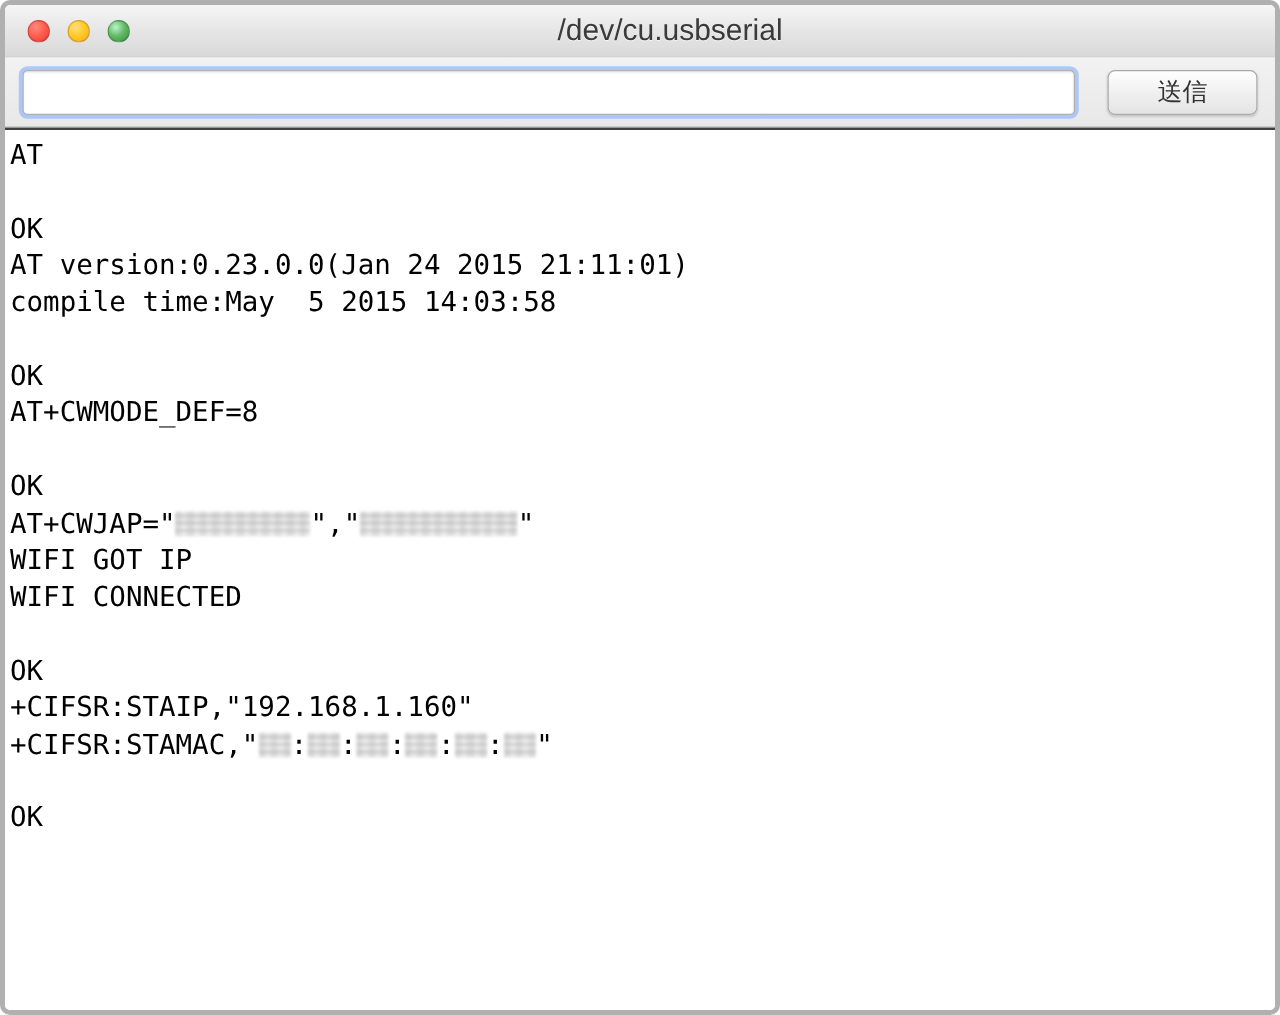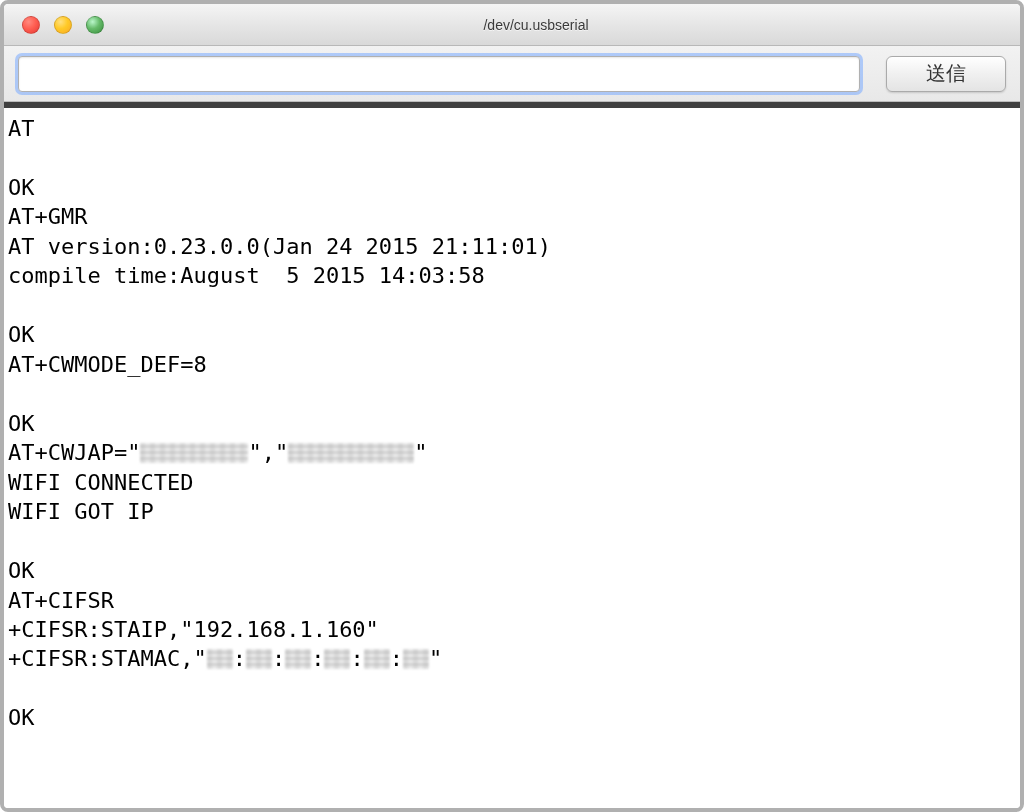--- a/index.html
+++ b/index.html
@@ -50,21 +50,21 @@
     }
     .traffic-zoom {
       background: radial-gradient(circle at 35% 30%, #b9f6ca, #66bb6a 45%, #388e3c 100%);
     }
 
     .window-title {
       position: absolute;
       left: 0;
       right: 0;
       text-align: center;
-      font-size: 14px;
+      font-size: 24px;
       color: #3a3a3a;
       text-shadow: 0 1px 0 rgba(255,255,255,0.6);
       pointer-events: none;
       font-weight: 400;
       margin-left: 48px;
     }
 
     .toolbar {
       height: 56px;
       background: linear-gradient(to bottom, #f2f2f2, #e8e8e8);
@@ -102,21 +102,21 @@
 
     .terminal-area {
       background: #ffffff;
       padding: 6px 4px;
       font-family: "Menlo", "Monaco", "Consolas", monospace;
       font-size: 22px;
       color: #000000;
       line-height: 1.34;
       overflow-y: auto;
       height: calc(100% - 42px - 56px);
-      border-top: 6px solid #404040;
+      border-top: 2px solid #404040;
     }
 
     .terminal-line {
       white-space: pre;
       display: flex;
       align-items: center;
     }
 
     .terminal-line:empty::after {
       content: "\00a0";
@@ -151,31 +151,29 @@
 
 <div class="toolbar">
   <input class="command-input" type="text" value="" style="">
   <button class="send-button">送信</button>
 </div>
 
 <div class="terminal-area" id="terminal">
     <div class="terminal-line">AT</div>
     <div class="terminal-line"></div>
     <div class="terminal-line">OK</div>
-    <div class="terminal-line">AT+GMR</div>
     <div class="terminal-line">AT version:0.23.0.0(Jan 24 2015 21:11:01)</div>
-    <div class="terminal-line">compile time:August  5 2015 14:03:58</div>
+    <div class="terminal-line">compile time:May  5 2015 14:03:58</div>
     <div class="terminal-line"></div>
     <div class="terminal-line">OK</div>
     <div class="terminal-line">AT+CWMODE_DEF=8</div>
     <div class="terminal-line"></div>
     <div class="terminal-line">OK</div>
     <div class="terminal-line"><span>AT+CWJAP="</span><span class="redacted" style="width: 108px;"></span><span>","</span><span class="redacted" style="width: 126px;"></span><span>"</span></div>
+    <div class="terminal-line">WIFI GOT IP</div>
     <div class="terminal-line">WIFI CONNECTED</div>
-    <div class="terminal-line">WIFI GOT IP</div>
     <div class="terminal-line"></div>
     <div class="terminal-line">OK</div>
-    <div class="terminal-line">AT+CIFSR</div>
     <div class="terminal-line">+CIFSR:STAIP,"192.168.1.160"</div>
     <div class="terminal-line"><span>+CIFSR:STAMAC,"</span><span class="redacted" style="width: 26px;"></span><span>:</span><span class="redacted" style="width: 26px;"></span><span>:</span><span class="redacted" style="width: 26px;"></span><span>:</span><span class="redacted" style="width: 26px;"></span><span>:</span><span class="redacted" style="width: 26px;"></span><span>:</span><span class="redacted" style="width: 26px;"></span><span>"</span></div>
     <div class="terminal-line"></div>
     <div class="terminal-line">OK</div>
   </div>
 
 </body></html>

